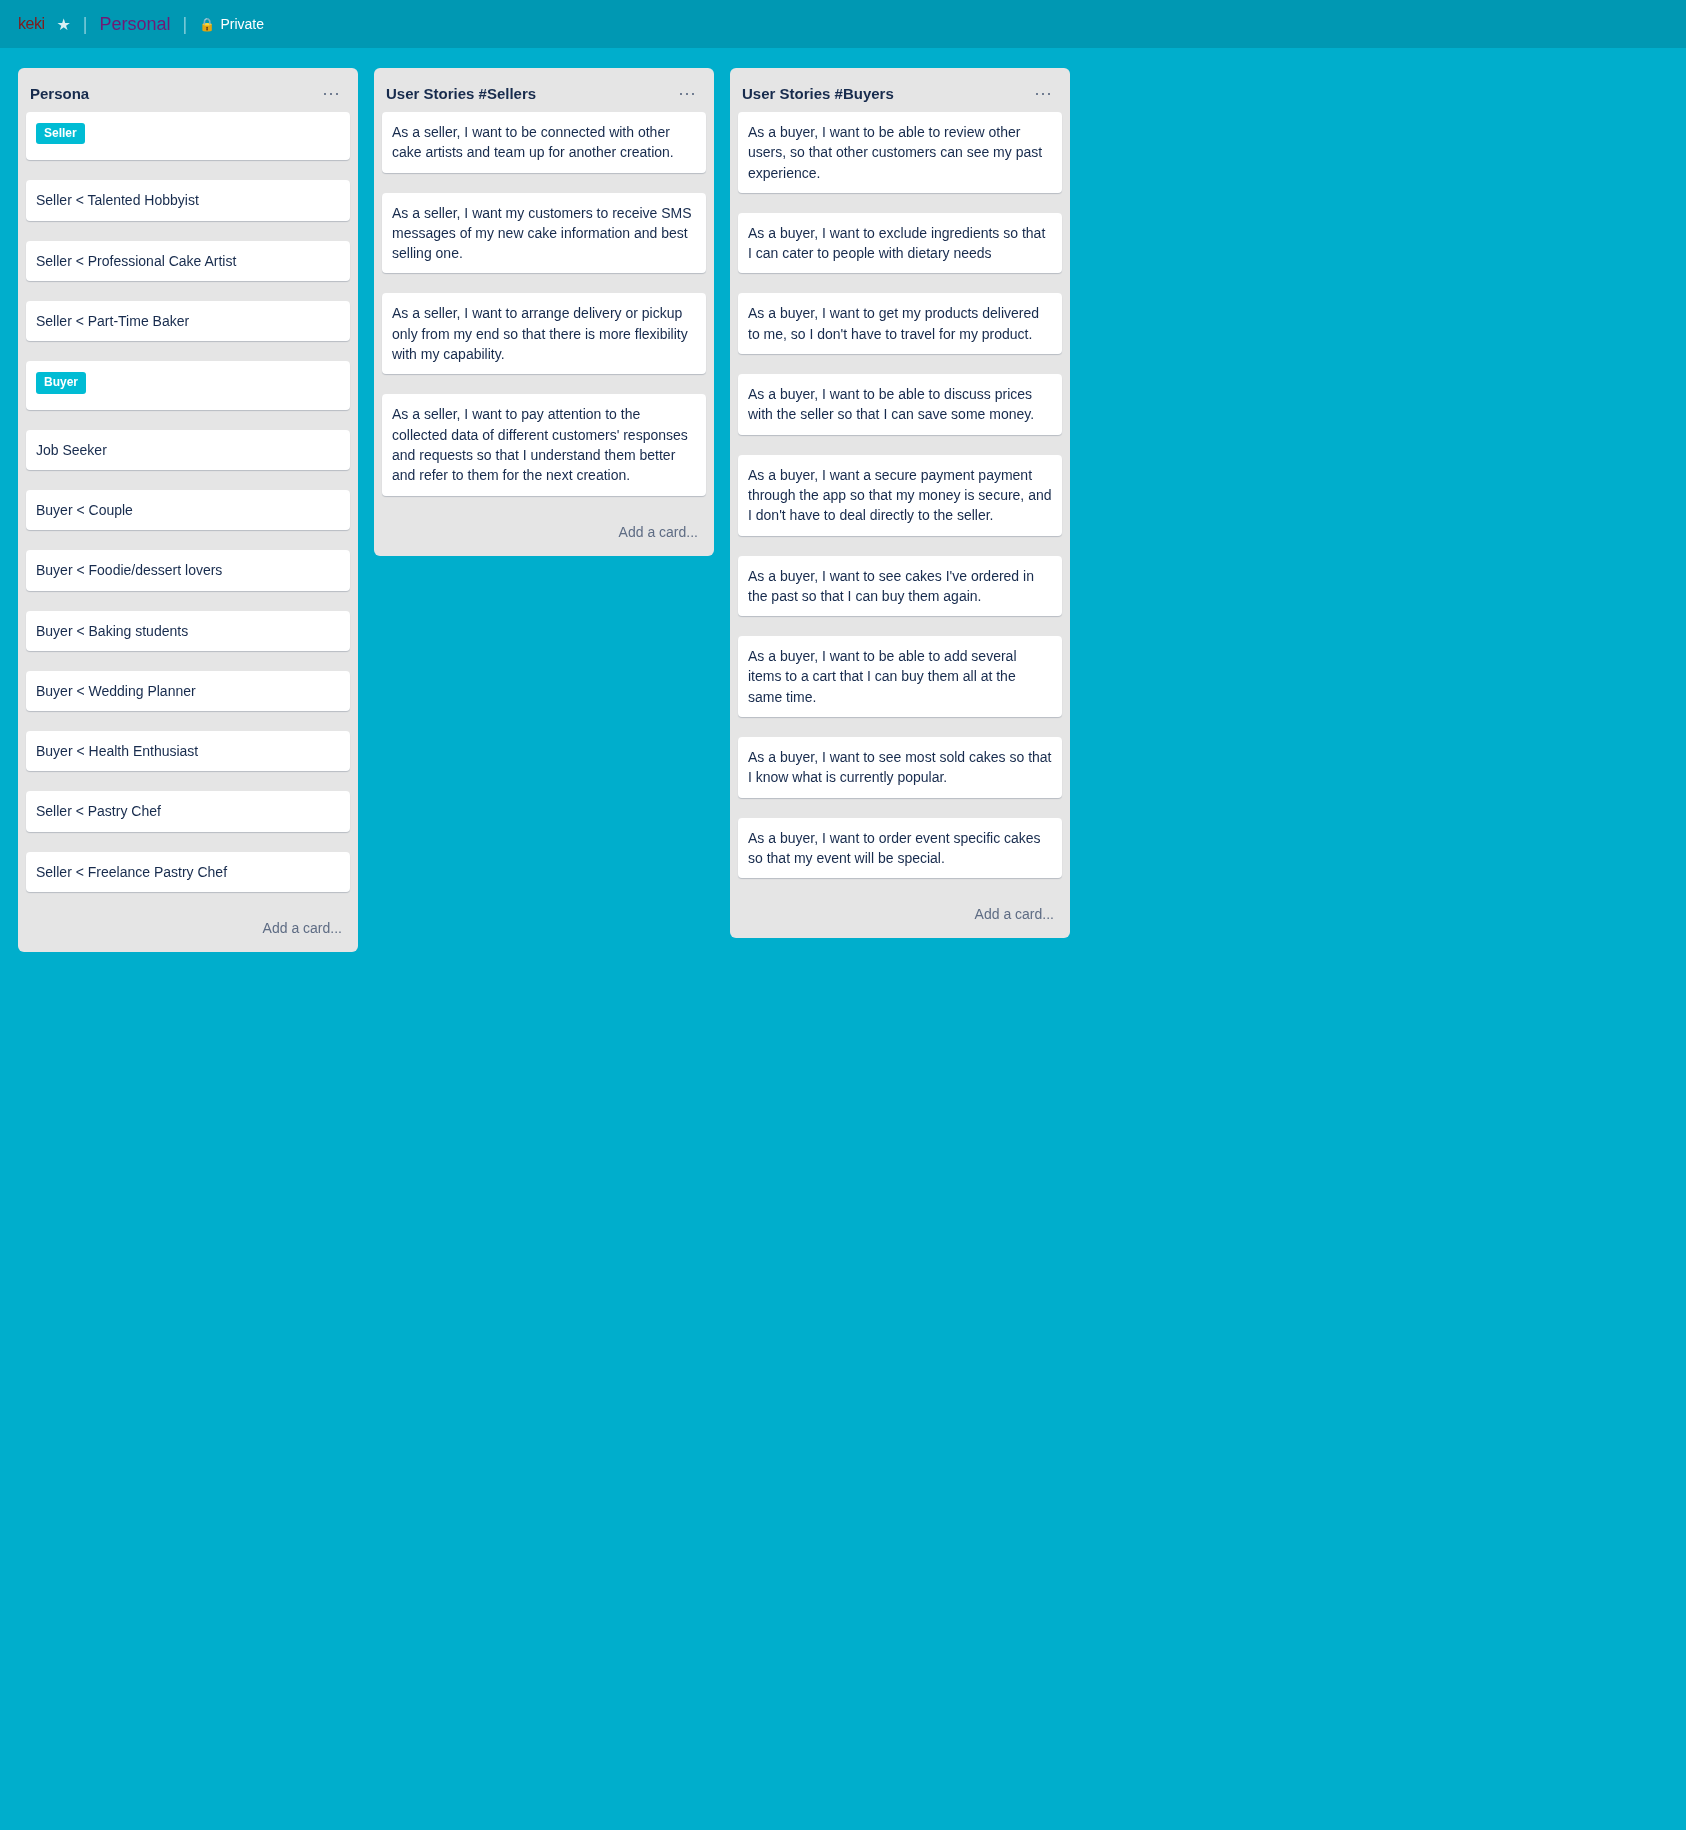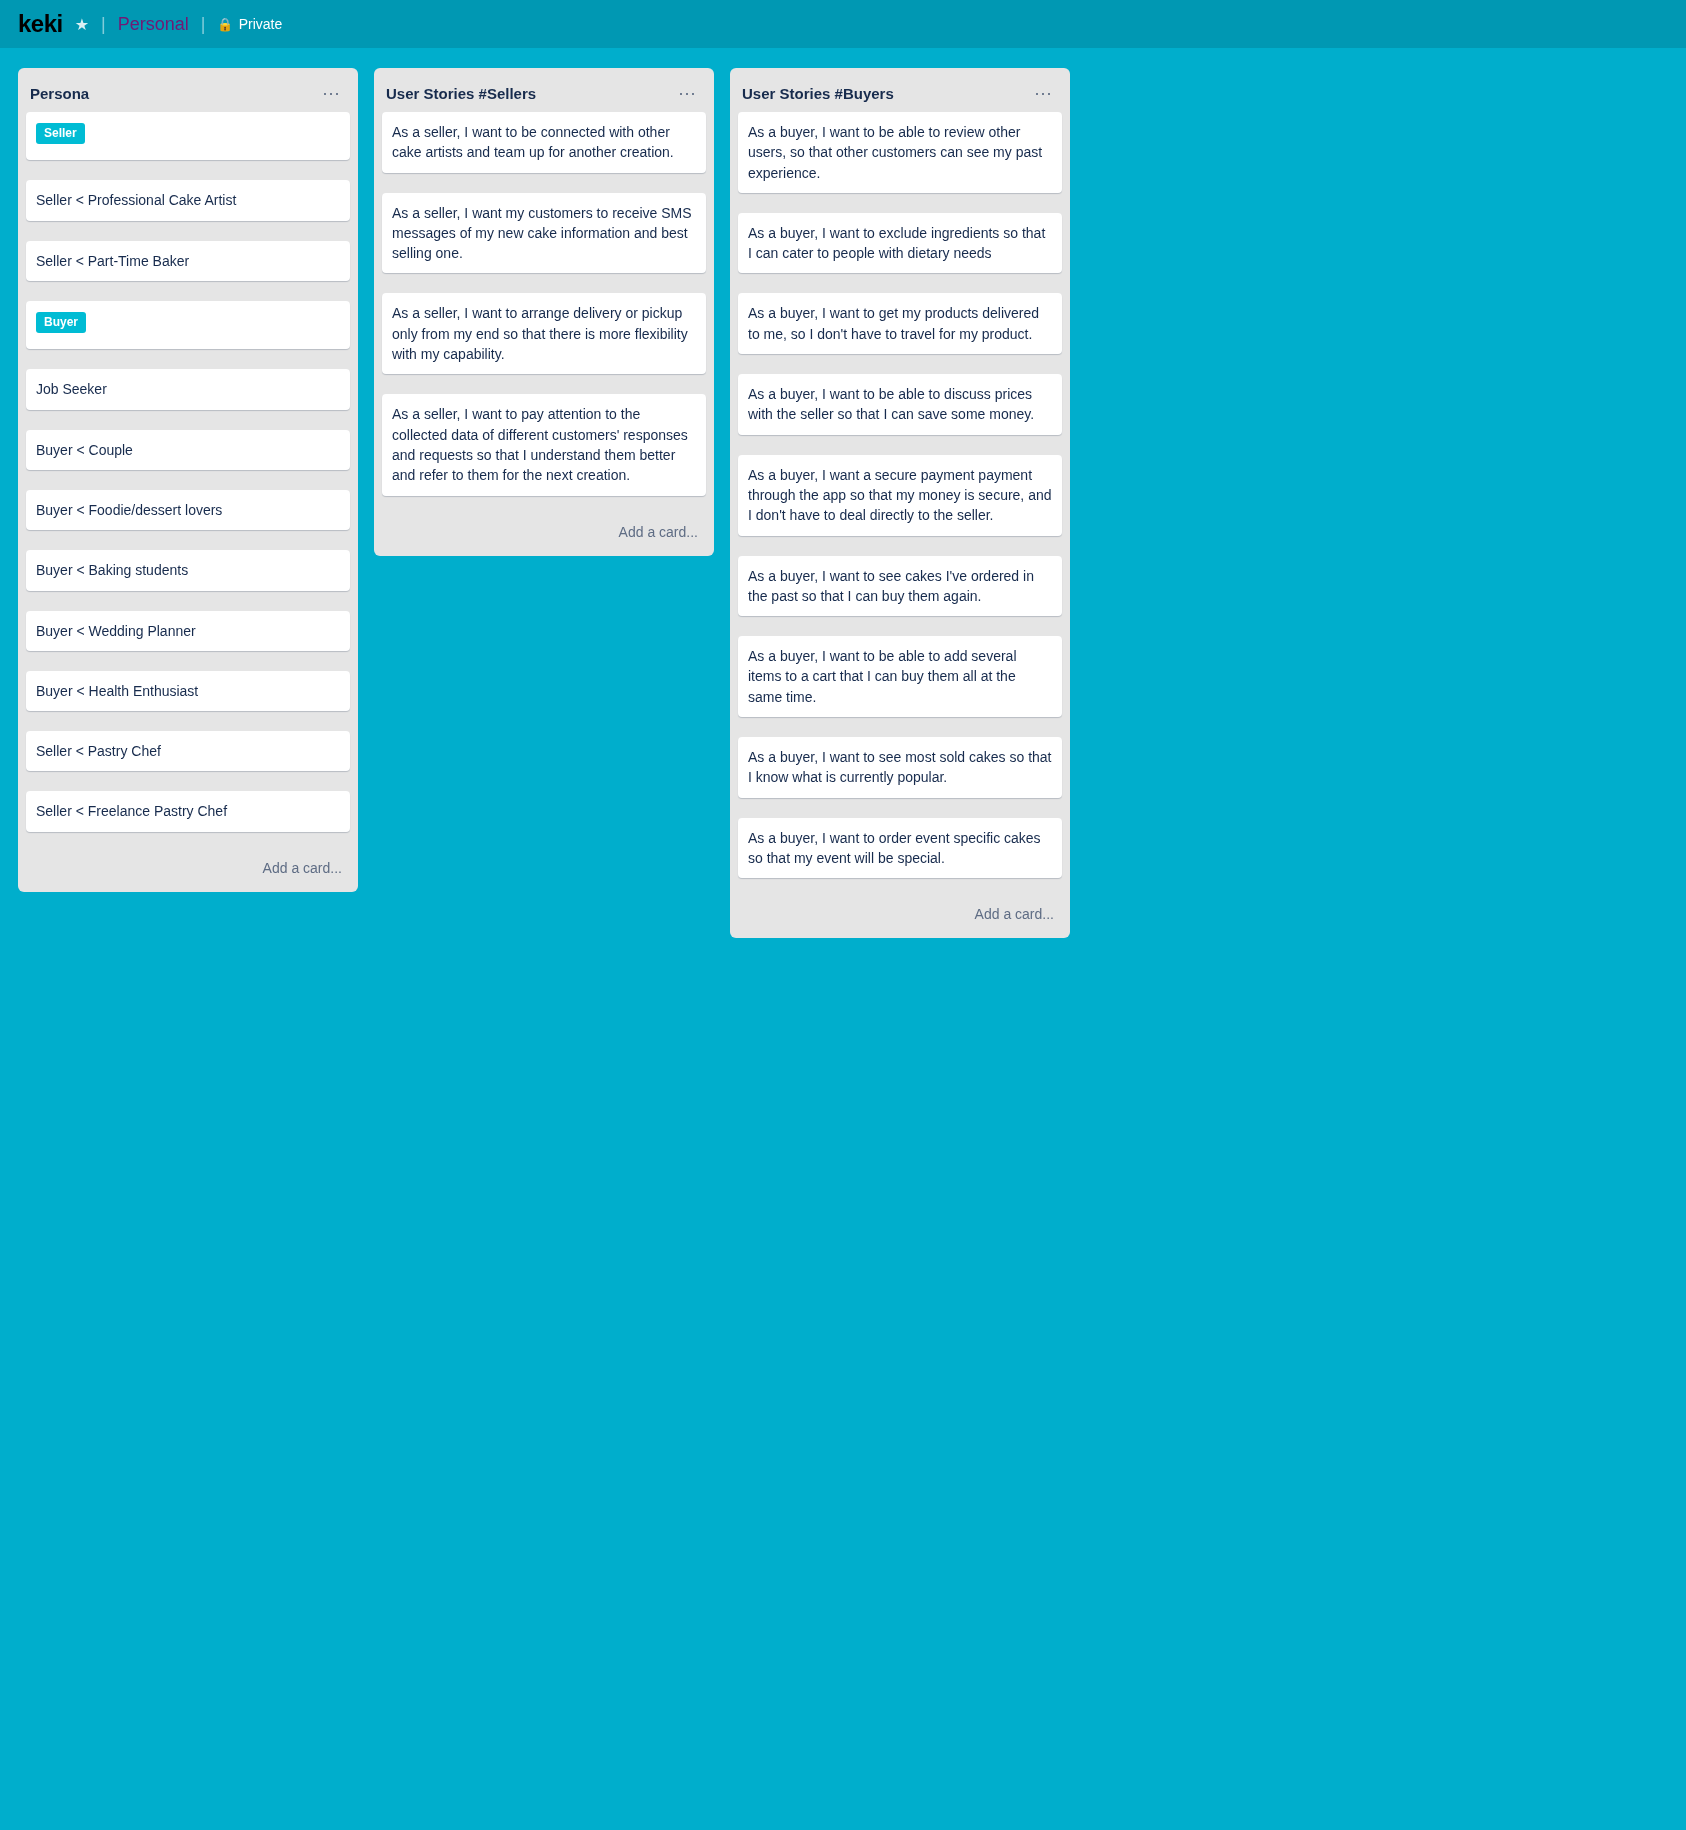--- a/index.html
+++ b/index.html
@@ -13,23 +13,23 @@
     
     .header {
       display: flex;
       align-items: center;
       padding: 10px 18px;
       background-color: rgba(0,0,0,0.12);
       height: 48px;
       gap: 12px;
     }
     .header-logo {
-      font-size: 24px;
-      font-weight: 700;
-      color: #000000;
+      font-size: 16px;
+      font-weight: 400;
+      color: #7f1d1d;
       letter-spacing: -0.5px;
     }
     .header-star {
       color: rgba(255,255,255,0.85);
       font-size: 16px;
       cursor: pointer;
     }
     .header-divider {
       color: rgba(255,255,255,0.5);
       font-size: 18px;
@@ -151,20 +151,21 @@
   </span>
 </header>
 
 <div class="board" id="board-container">
 <div class="column">
       <div class="column-header">
         <span class="column-title">Persona</span>
         <button class="column-menu-btn">···</button>
       </div>
       <div class="card"><span class="badge badge-seller">Seller</span></div>
+      <div class="card">Seller &lt; Talented Hobbyist</div>
       <div class="card">Seller &lt; Professional Cake Artist</div>
       <div class="card">Seller &lt; Part-Time Baker</div>
       <div class="card"><span class="badge badge-buyer">Buyer</span></div>
       <div class="card">Job Seeker</div>
       <div class="card">Buyer &lt; Couple</div>
       <div class="card">Buyer &lt; Foodie/dessert lovers</div>
       <div class="card">Buyer &lt; Baking students</div>
       <div class="card">Buyer &lt; Wedding Planner</div>
       <div class="card">Buyer &lt; Health Enthusiast</div>
       <div class="card">Seller &lt; Pastry Chef</div>

